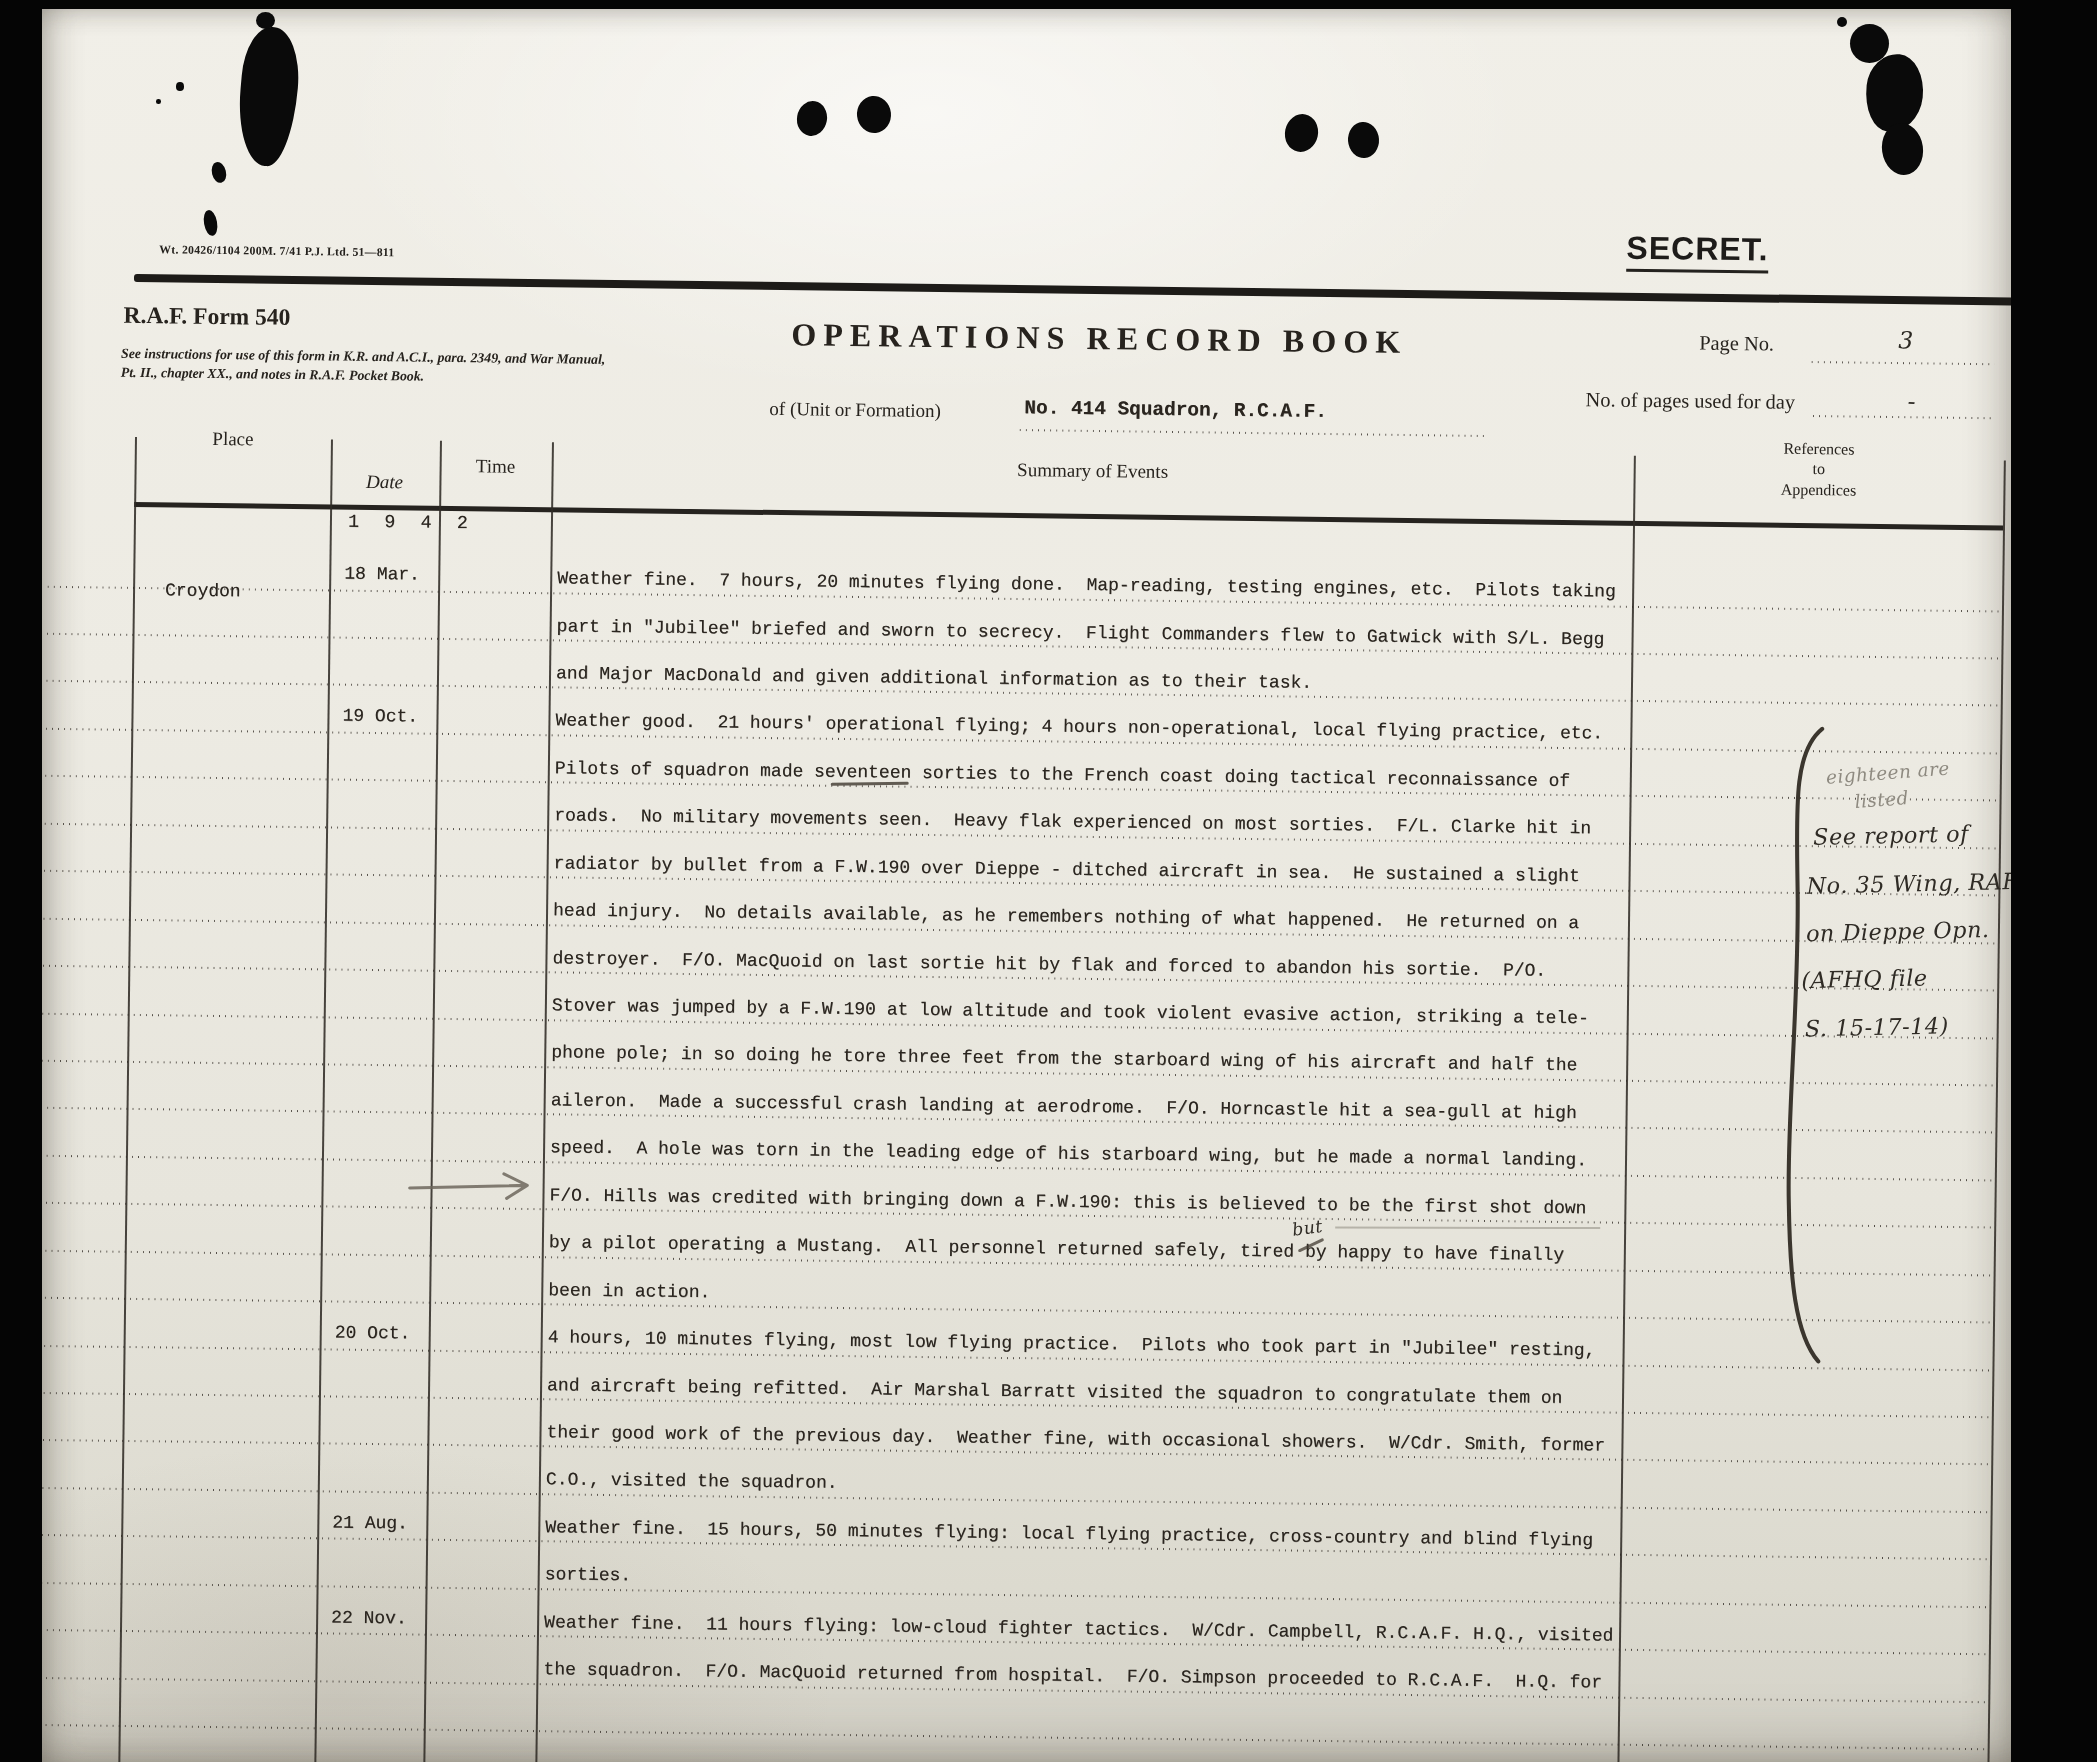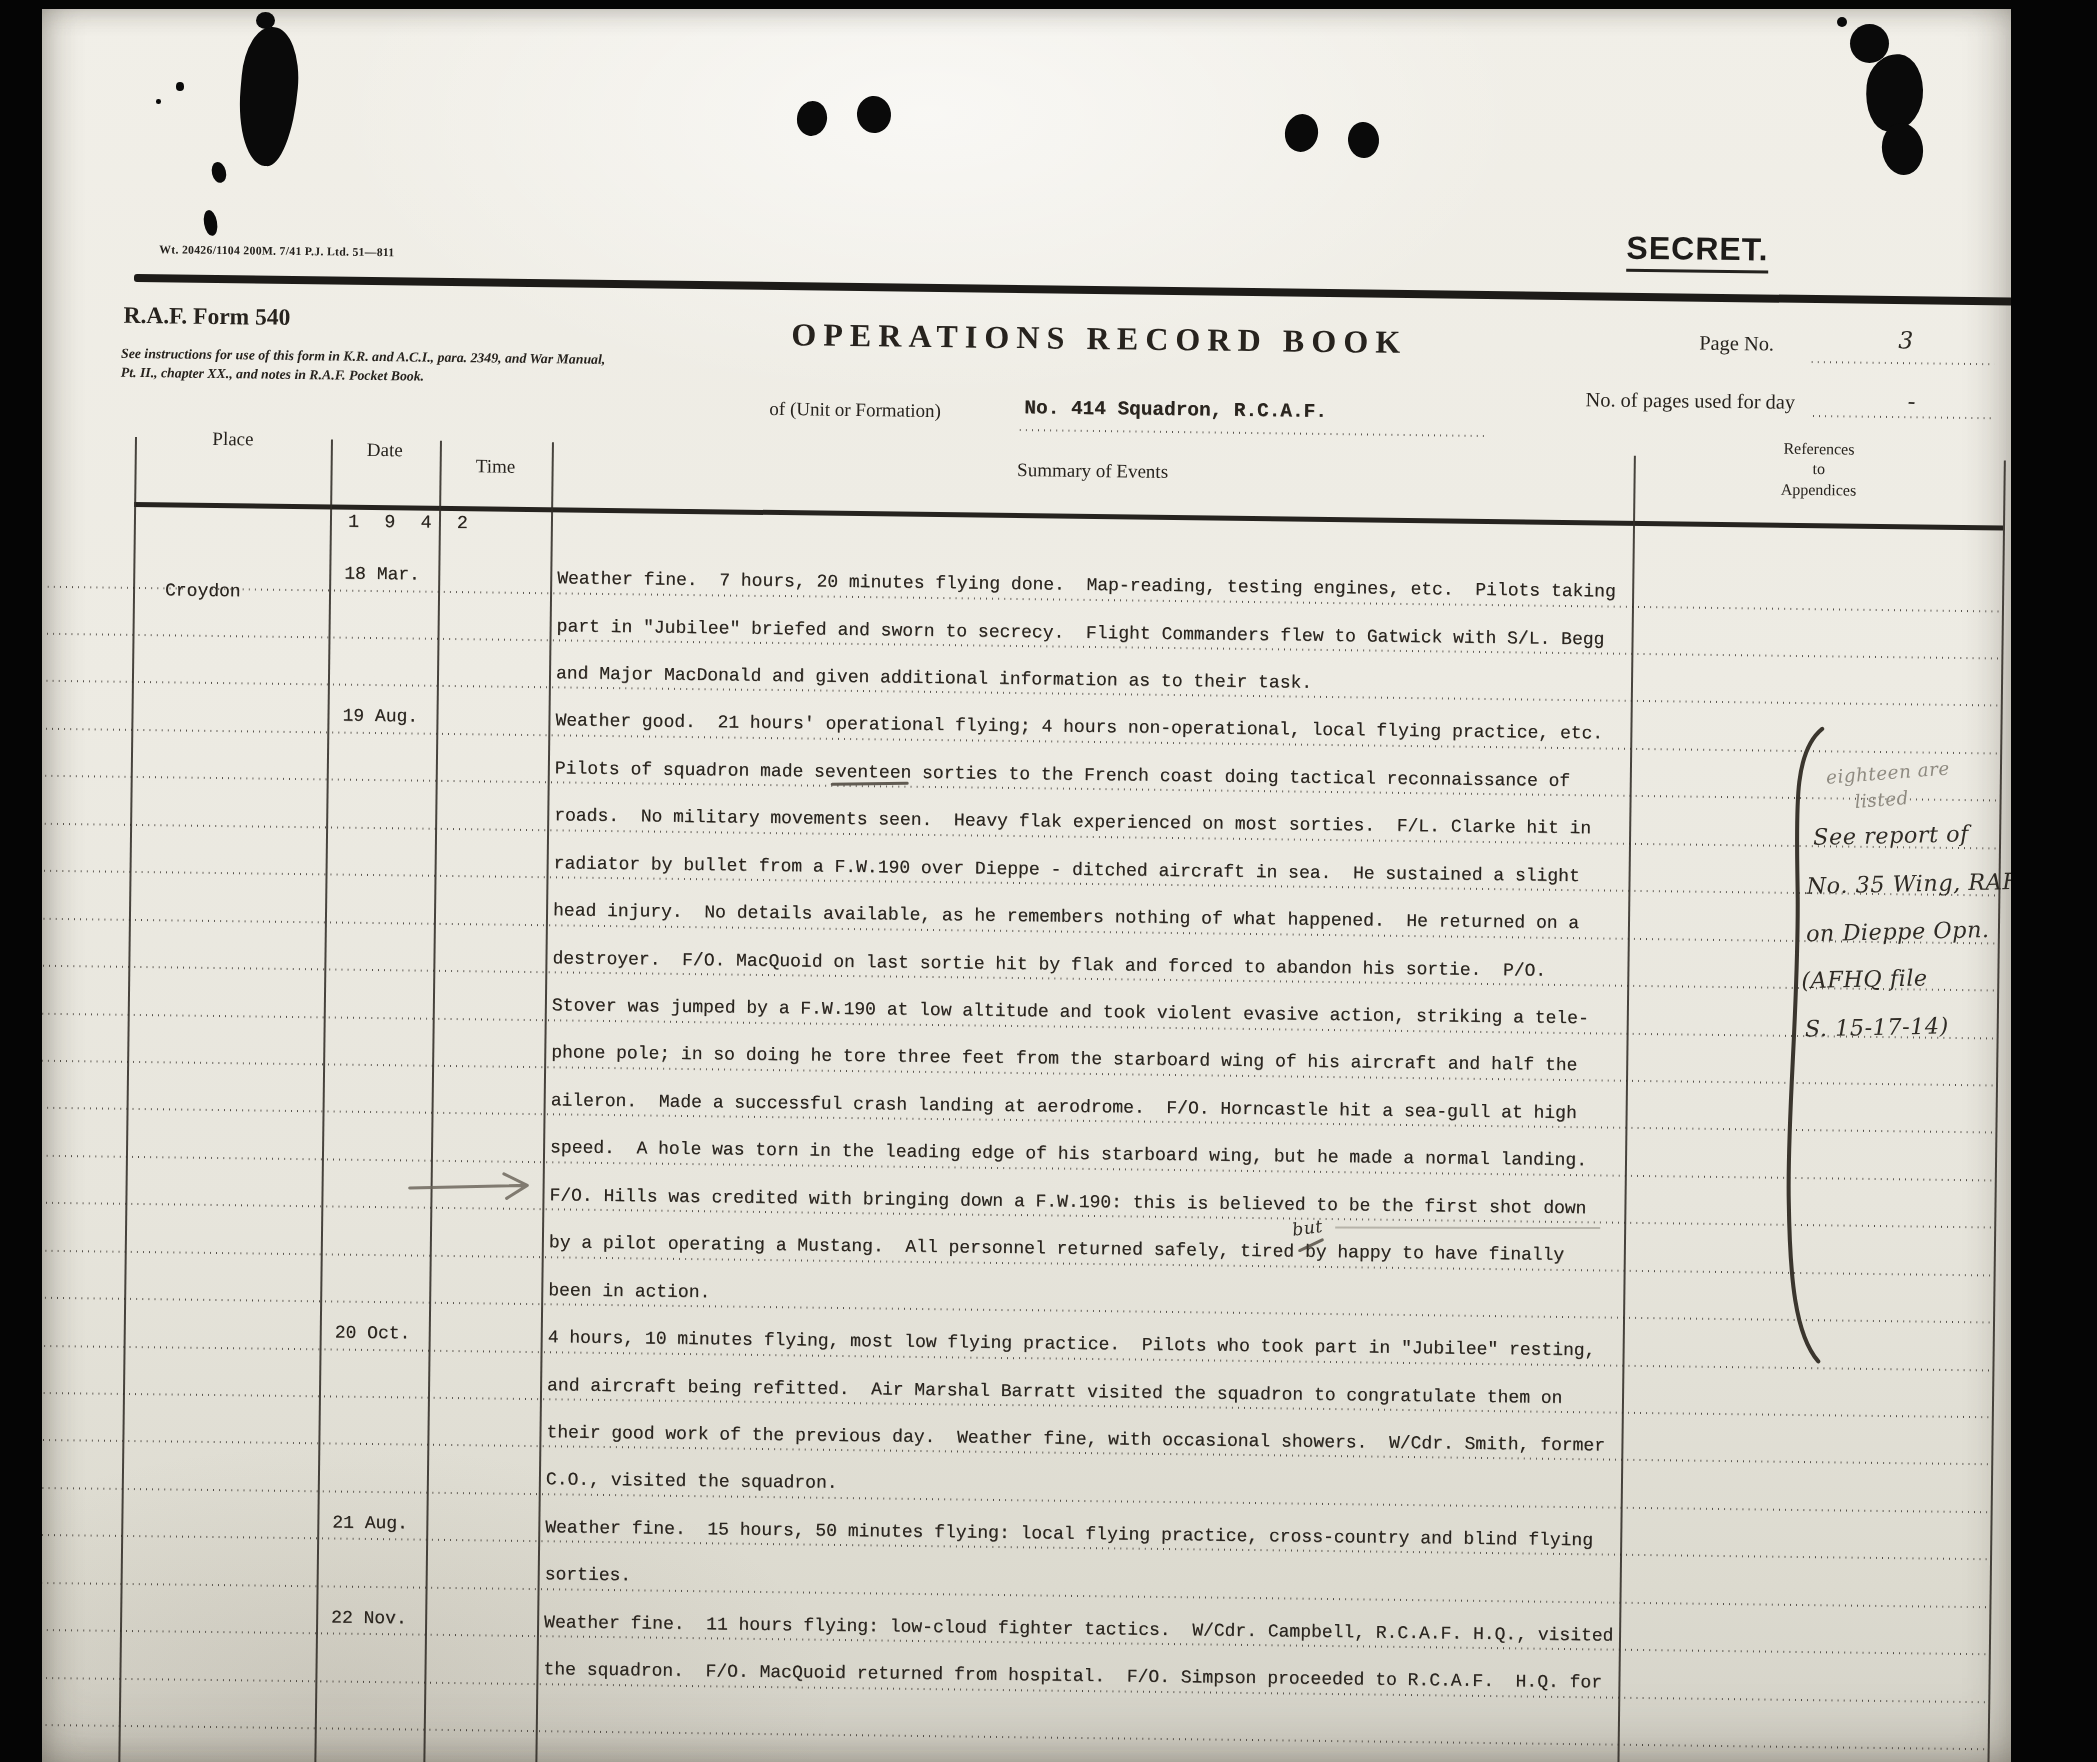--- a/index.html
+++ b/index.html
@@ -67,21 +67,21 @@
     <div class="abs dotline" style="left:1019px;top:418px;width:467px;"></div>
 
     <div class="abs serif" id="pageno-label" style="left:1700px;top:312px;">Page No.</div>
     <div class="abs hand-fill" style="left:1899px;top:304px;">3</div>
     <div class="abs dotline" style="left:1810px;top:340px;width:185px;"></div>
     <div class="abs serif" id="pages-used-label" style="left:1587px;top:370px;">No. of pages used for day</div>
     <div class="abs hand-fill" style="left:1909px;top:365px;">-</div>
     <div class="abs dotline" style="left:1812px;top:394px;width:183px;"></div>
 
     <div class="abs serif hdr-label center" style="left:235px;top:427px;">Place</div>
-    <div class="abs serif hdr-label center" style="left:387px;top:436px;">Date</div>
+    <div class="abs serif hdr-label center" style="left:387px;top:468px;font-style:italic;">Date</div>
     <div class="abs serif hdr-label center" style="left:498px;top:451px;">Time</div>
     <div class="abs serif hdr-label center" style="left:1095px;top:448px;">Summary of Events</div>
     <div class="abs serif center" id="refs-hdr" style="left:1821px;top:418px;">
       <div>References</div>
       <div>to</div>
       <div>Appendices</div>
     </div>
 
     <div class="abs" style="left:137px;top:502px;width:1869px;height:4.6px;background:#26231f;"></div>
 
@@ -121,21 +121,21 @@
         <div class="abs vline" style="left: 554px; top: 437px; height: 1326px;"></div>
         <div class="abs vline" style="left: 1636px; top: 437px; height: 1326px;"></div>
         <div class="abs vline" style="left: 2006px; top: 437px; height: 1326px;"></div>
       </div>
     <div id="tbody">
         <div class="abs tw" style="left: 169px; top: 580px;">Croydon</div>
         <div class="abs tw date-label" style="left: 348px; top: 561px;">18 Mar.</div>
         <div class="abs tw body-line" style="left: 561px; top: 561px;">Weather fine.  7 hours, 20 minutes flying done.  Map-reading, testing engines, etc.  Pilots taking</div>
         <div class="abs tw body-line" style="left: 561px; top: 609px;">part in "Jubilee" briefed and sworn to secrecy.  Flight Commanders flew to Gatwick with S/L. Begg</div>
         <div class="abs tw body-line" style="left: 561px; top: 656px;">and Major MacDonald and given additional information as to their task.</div>
-        <div class="abs tw date-label" style="left: 348px; top: 703px;">19 Aug.</div>
+        <div class="abs tw date-label" style="left: 348px; top: 703px;">19 Oct.</div>
         <div class="abs tw body-line" style="left: 561px; top: 703px;">Weather good.  21 hours' operational flying; 4 hours non-operational, local flying practice, etc.</div>
         <div class="abs tw body-line" style="left: 561px; top: 751px;">Pilots of squadron made seventeen sorties to the French coast doing tactical reconnaissance of</div>
         <div class="abs tw body-line" style="left: 561px; top: 798px;">roads.  No military movements seen.  Heavy flak experienced on most sorties.  F/L. Clarke hit in</div>
         <div class="abs tw body-line" style="left: 561px; top: 846px;">radiator by bullet from a F.W.190 over Dieppe - ditched aircraft in sea.  He sustained a slight</div>
         <div class="abs tw body-line" style="left: 561px; top: 893px;">head injury.  No details available, as he remembers nothing of what happened.  He returned on a</div>
         <div class="abs tw body-line" style="left: 561px; top: 941px;">destroyer.  F/O. MacQuoid on last sortie hit by flak and forced to abandon his sortie.  P/O.</div>
         <div class="abs tw body-line" style="left: 561px; top: 988px;">Stover was jumped by a F.W.190 at low altitude and took violent evasive action, striking a tele-</div>
         <div class="abs tw body-line" style="left: 561px; top: 1035px;">phone pole; in so doing he tore three feet from the starboard wing of his aircraft and half the</div>
         <div class="abs tw body-line" style="left: 561px; top: 1083px;">aileron.  Made a successful crash landing at aerodrome.  F/O. Horncastle hit a sea-gull at high</div>
         <div class="abs tw body-line" style="left: 561px; top: 1130px;">speed.  A hole was torn in the leading edge of his starboard wing, but he made a normal landing.</div>

